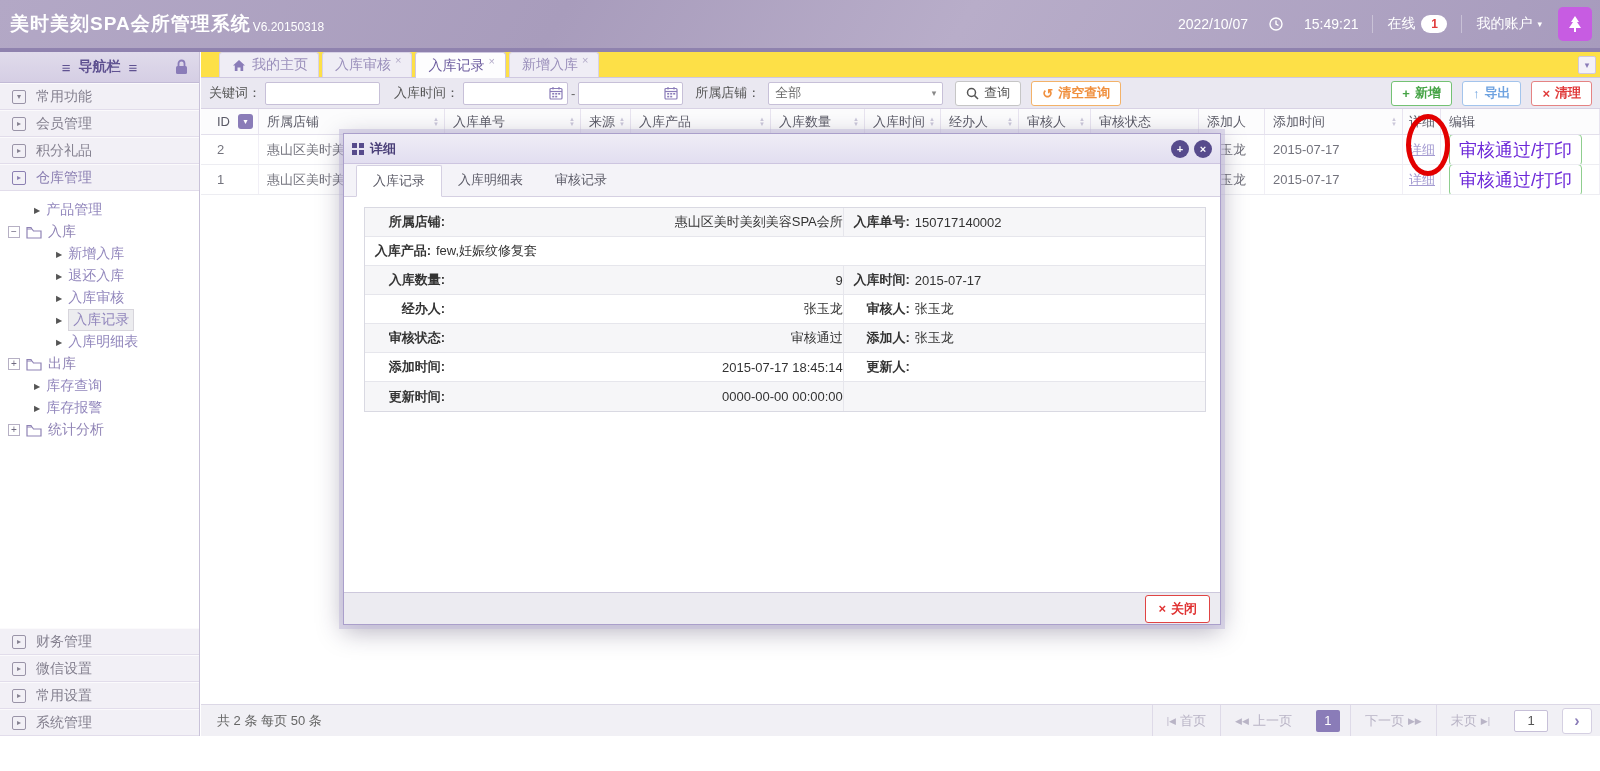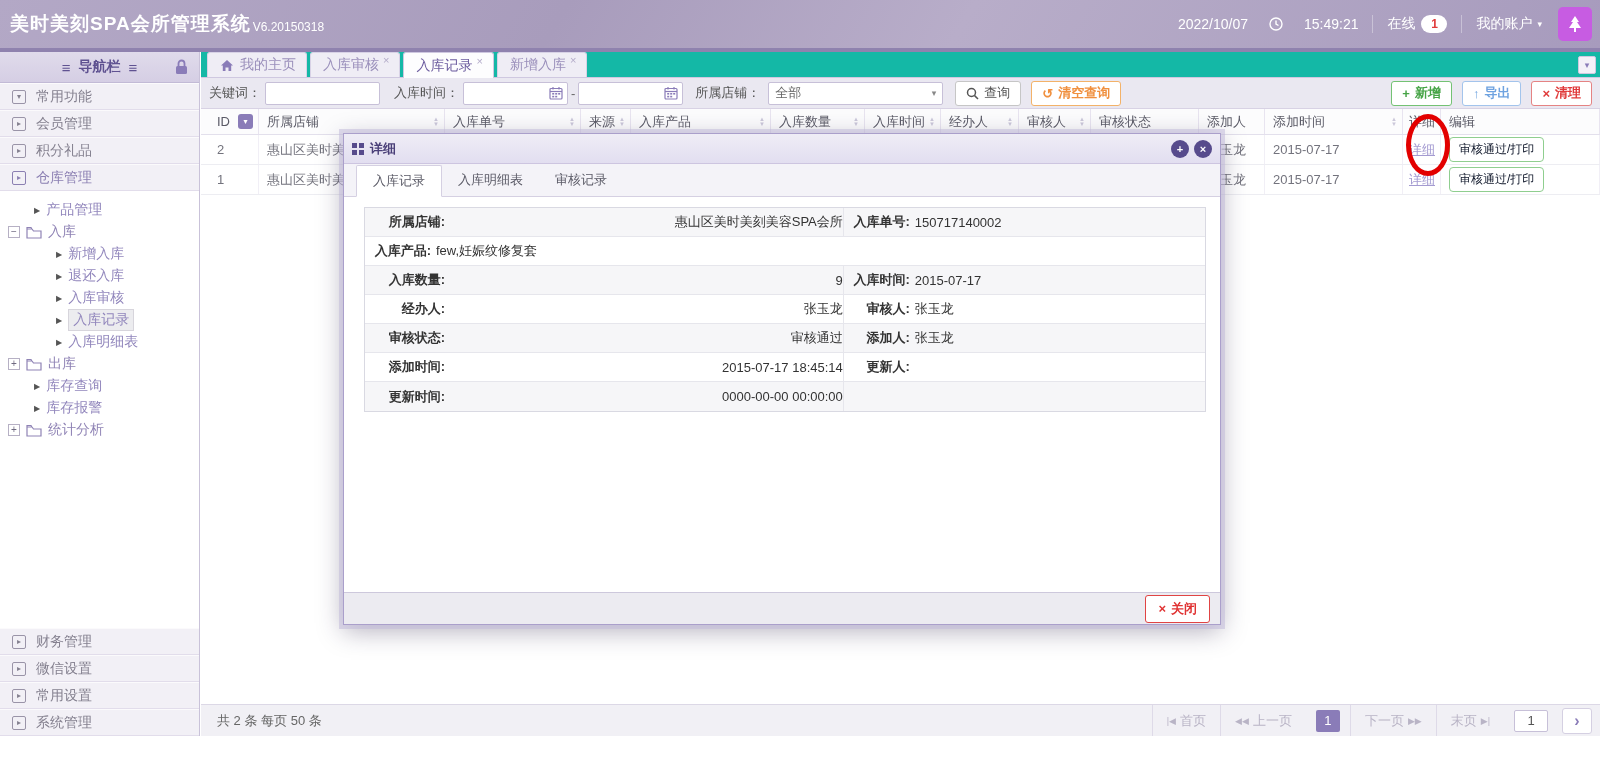--- a/index.html
+++ b/index.html
@@ -43,21 +43,21 @@
   .tree-item.lvl2 { padding-left:56px; }
   .tree-item.branch { padding-left:8px; color:#8f83b5; }
   .boxpm { width:12px; height:12px; border:1px solid #b6b0c4; background:#fff; font-size:10px; line-height:10px;
     display:flex; align-items:center; justify-content:center; color:#6f6a80; }
   .tree-label.selected { background:#ececef; border:1px solid #d7d5dc; padding:1px 4px; }
   .sidebar-bottom { margin-top:auto; }
   .sidebar-bottom .acc-item { border-top:1px solid #fbfafc; }
 
   
   .main { position:absolute; top:52px; left:201px; width:1399px; height:684px; display:flex; flex-direction:column; background:#fff; }
-  .tabbar { height:26px; background:#14b8a6; border-bottom:1px solid #cfc8e0; display:flex; align-items:flex-end; padding-left:6px; position:relative; }
+  .tabbar { height:26px; background:#fde047; border-bottom:1px solid #cfc8e0; display:flex; align-items:flex-end; padding-left:18px; position:relative; }
   .tab { height:25px; display:flex; align-items:center; gap:6px; padding:0 10px 0 12px; margin-right:3px;
     font-size:14px; color:#9a8fbb; background:#efedf5; border:1px solid #d8d2e6; border-bottom:none;
     border-radius:3px 3px 0 0; cursor:pointer; position:relative; }
   .tab.active { background:#fdfdfe; color:#6b5b9e; height:26px; margin-bottom:-1px; border-color:#cfc8e0; }
   .tab .tclose { font-size:11px; color:#b3abc9; position:relative; top:-5px; margin-left:-2px; cursor:pointer; }
   .tab-overflow { position:absolute; right:4px; top:4px; width:18px; height:18px; border:1px solid #cfc8e0;
     background:#f3f1f8; color:#8a7cb8; font-size:9px; display:flex; align-items:center; justify-content:center; cursor:pointer; border-radius:2px; }
 
   
   .filterbar { height:31px; background:#eae8f1; border-bottom:1px solid #d8d2e4; display:flex; align-items:center; padding:0 8px; font-size:13px; color:#555; }
@@ -84,21 +84,21 @@
   .gh { display:flex; align-items:center; padding-left:8px; border-right:1px solid #e8e4f0; overflow:hidden; white-space:nowrap; }
   .sort { display:inline-flex; flex-direction:column; font-size:6px; line-height:5px; color:#ccc8da; margin-left:auto; margin-right:5px; }
   .grid-row { height:30px; display:flex; border-bottom:1px solid #ededf2; font-size:13px; color:#73737d; background:#fff; }
   .gc { display:flex; align-items:center; padding-left:8px; border-right:1px solid #f1eff6; overflow:hidden; white-space:nowrap; }
   .c0{width:58px; padding-left:16px;} .c1{width:186px;} .c2{width:136px;} .c3{width:50px;} .c4{width:140px;}
   .c5{width:94px;} .c6{width:76px;} .c7{width:78px;} .c8{width:72px;} .c9{width:108px;} .c10{width:66px;}
   .c11{width:138px;} .c12{width:38px; padding-left:6px;} .c13{flex:1;}
   .id-ddl { width:15px; height:15px; background:#8a7cb8; border-radius:3px; color:#fff; font-size:8px;
     display:flex; align-items:center; justify-content:center; margin-left:8px; cursor:pointer; }
   .detail-link { color:#a49bd1; text-decoration:underline; cursor:pointer; }
-  .row-btn { border:1px solid #8fce8f; color:#0f172a; background:#fff; border-radius:4px; font-size:12px;
+  .row-btn { border:1px solid #8fce8f; color:#6d28d9; background:#fff; border-radius:4px; font-size:18px;
     padding:3px 9px; cursor:pointer; white-space:nowrap; }
   .grid-body-rest { flex:1; background:#fff; }
 
   
   .pagebar { height:32px; background:#f1f0f5; border-top:1px solid #dcd8e6; display:flex; align-items:center; font-size:13px; color:#666; padding:0 8px; }
   .page-summary { margin-left:8px; }
   .pager { margin-left:auto; display:flex; align-items:center; height:100%; }
   .pbtn { display:flex; align-items:center; gap:4px; color:#b9b4c6; padding:0 14px; height:100%; border-left:1px solid #dedae8; cursor:pointer; }
   .pbtn .pg { font-size:9px; }
   .pcur { width:24px; height:22px; background:#8a7cb8; color:#fff; display:flex; align-items:center; justify-content:center;

